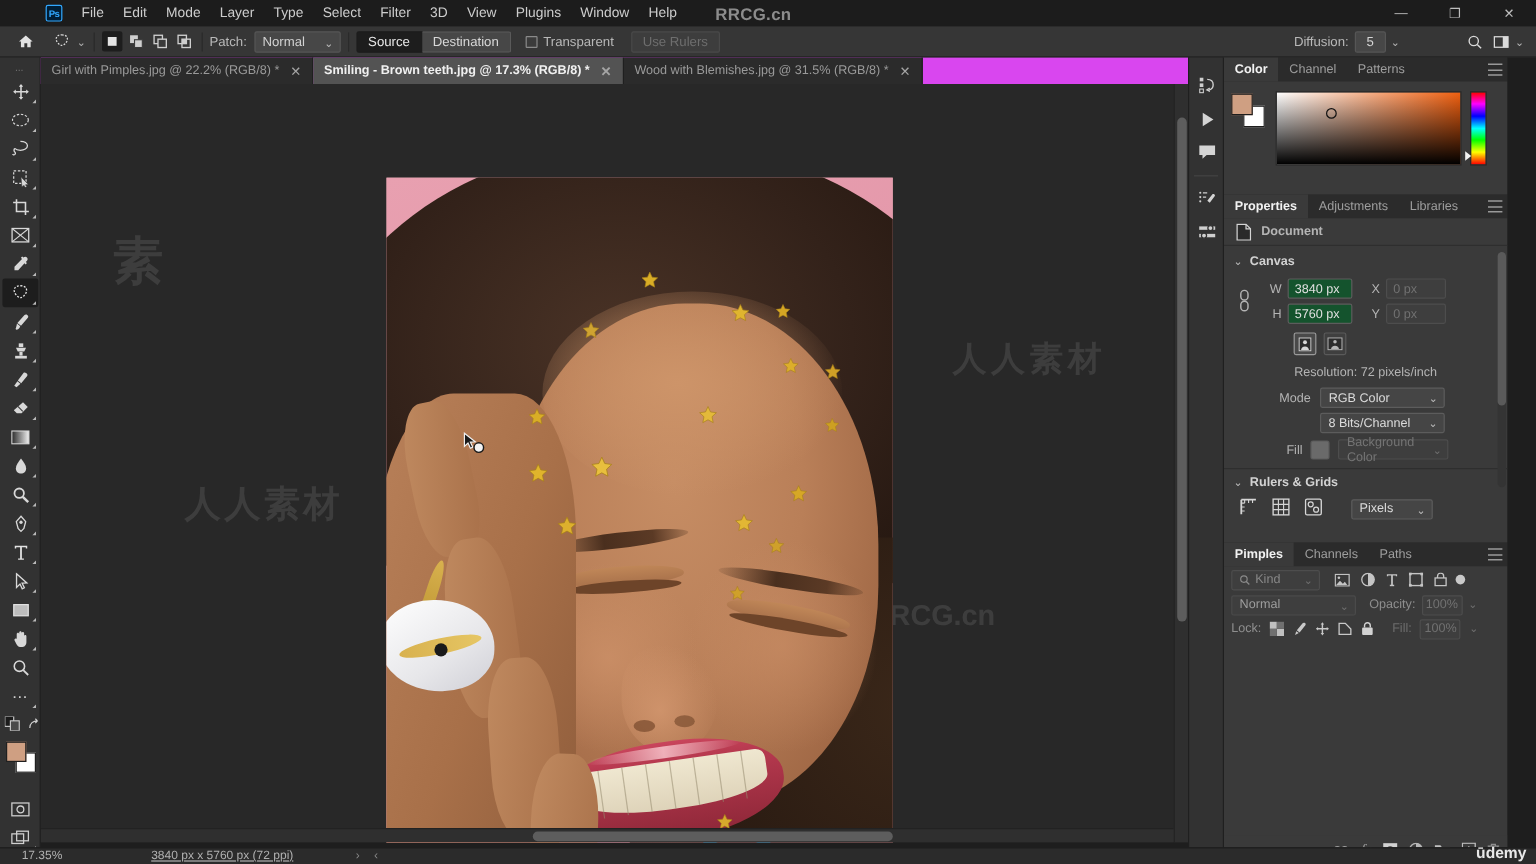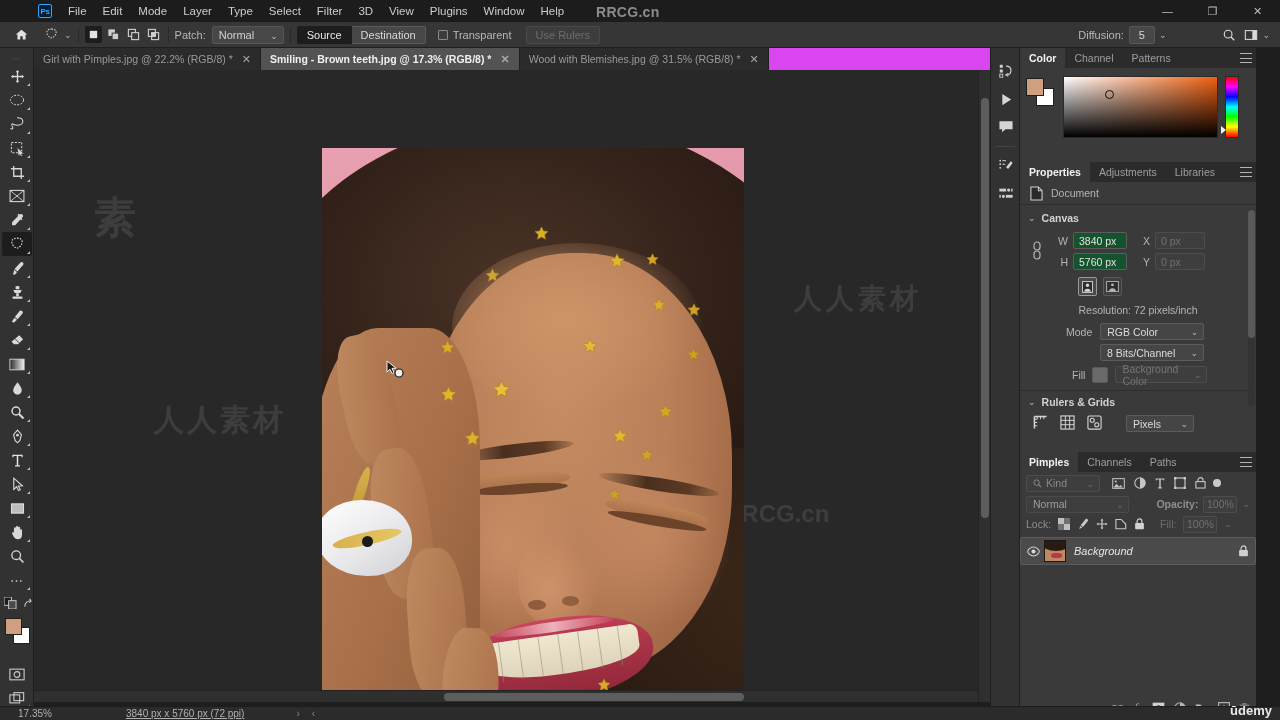--- a/index.html
+++ b/index.html
@@ -742,21 +742,21 @@
       <div class="ptab">Adjustments</div>
       <div class="ptab">Libraries</div>
       <div class="pmenu">
           <i></i>
           <i></i>
           <i></i>
         </div>
     </div>
     <div class="pbody" style="height:270px; position:relative;">
 
-      <div class="row" style="height:22px; padding-left:10px; gap:8px;">
+      <div class="row" style="height:22px; padding-left:10px; gap:8px;font-weight:bold;">
         <svg width="13" height="15" viewBox="0 0 14 16">
             <path d="M1 1h8l4 4v10H1z" fill="#2a2a2a" stroke="#d4d4d4" stroke-width="1.1"></path>
             <path d="M9 1v4h4" fill="none" stroke="#d4d4d4" stroke-width="1.1"></path>
           </svg>
         <span class="lbl">Document</span>
       </div>
       <div class="divline"></div>
 
       <div class="row" style="height:20px; padding-left:8px; gap:6px; margin-top:3px;">
         <span style="color:#bcbcbc;font-size:9px;">⌄</span>
@@ -911,21 +911,21 @@
             </svg>
           <div style="width:8px;height:8px;border-radius:50%;background:#c9c9c9;margin-left:-2px;"></div>
         </div>
       </div>
 
       <div class="row" style="height:20px; padding:0 6px; gap:5px;">
         <div class="sel" style="width:104px; background:#3e3e3e; border-color:#4a4a4a;">
           <span style="color:#9d9d9d;">Normal</span>
           <span class="car" style="color:#6f6f6f;">⌄</span>
         </div>
-        <span class="lbl" style="color:#8e8e8e; margin-left:22px;font-weight:bold;">Opacity:</span>
+        <span class="lbl" style="color:#8e8e8e; margin-left:6px;">Opacity:</span>
         <div class="field dim" style="width:34px; justify-content:center;">100%</div>
         <span style="color:#6f6f6f;font-size:9px;">⌄</span>
       </div>
 
       <div class="row" style="height:20px; padding:0 6px; gap:7px;">
         <span class="lbl" style="color:#8e8e8e;">Lock:</span>
         <svg width="12" height="12" viewBox="0 0 12 12">
             <rect x="0" y="0" width="6" height="6" fill="#c0c0c0"></rect>
             <rect x="6" y="6" width="6" height="6" fill="#c0c0c0"></rect>
             <rect x="6" y="0" width="6" height="6" fill="#707070"></rect>
@@ -943,37 +943,20 @@
           </svg>
         <svg width="11" height="12" viewBox="0 0 12 13">
             <rect x="1.2" y="5.4" width="9.6" height="6.8" rx="1" fill="#d2d2d2"></rect>
             <path d="M3.4 5.4V3.6a2.6 2.6 0 0 1 5.2 0v1.8" fill="none" stroke="#d2d2d2" stroke-width="1.3"></path>
           </svg>
         <span class="lbl" style="color:#6c6c6c; margin-left:8px;">Fill:</span>
         <div class="field dim" style="width:34px; justify-content:center;">100%</div>
         <span style="color:#6f6f6f;font-size:9px;">⌄</span>
       </div>
 
-      <div style="margin-top:3px;">
-        <div class="layer-row sel">
-          <svg width="13" height="11" viewBox="0 0 14 12">
-              <path d="M7 1.2C10.4 1.2 13 4 13.4 6 13 8 10.4 10.8 7 10.8S1 8 .6 6C1 4 3.6 1.2 7 1.2z" fill="none" stroke="#d8d8d8" stroke-width="1.1"></path>
-              <circle cx="7" cy="6" r="2.2" fill="#d8d8d8"></circle>
-            </svg>
-          <div class="lthumb">
-              <div class="h"></div>
-              <div class="m"></div>
-            </div>
-          <span class="lname">Background</span>
-          <svg width="11" height="12" viewBox="0 0 12 13">
-              <rect x="1.2" y="5.4" width="9.6" height="6.8" rx="1" fill="#cfcfcf"></rect>
-              <path d="M3.4 5.4V3.6a2.6 2.6 0 0 1 5.2 0v1.8" fill="none" stroke="#cfcfcf" stroke-width="1.3"></path>
-            </svg>
-        </div>
-      </div>
 
       <div class="layers-bottom">
         <svg width="15" height="9" viewBox="0 0 16 10">
             <circle cx="4.6" cy="5" r="3.2" fill="none" stroke="#9c9c9c" stroke-width="1.3"></circle>
             <circle cx="11.4" cy="5" r="3.2" fill="none" stroke="#9c9c9c" stroke-width="1.3"></circle>
           </svg>
         <span style="font-style:italic;font-family:'Liberation Serif',serif;font-size:12px;color:#a8a8a8;">fx</span>
         <svg width="13" height="12" viewBox="0 0 14 13">
             <rect x=".7" y=".7" width="12.6" height="11.6" fill="#d2d2d2"></rect>
             <circle cx="7" cy="6.5" r="3" fill="#3a3a3a"></circle>

